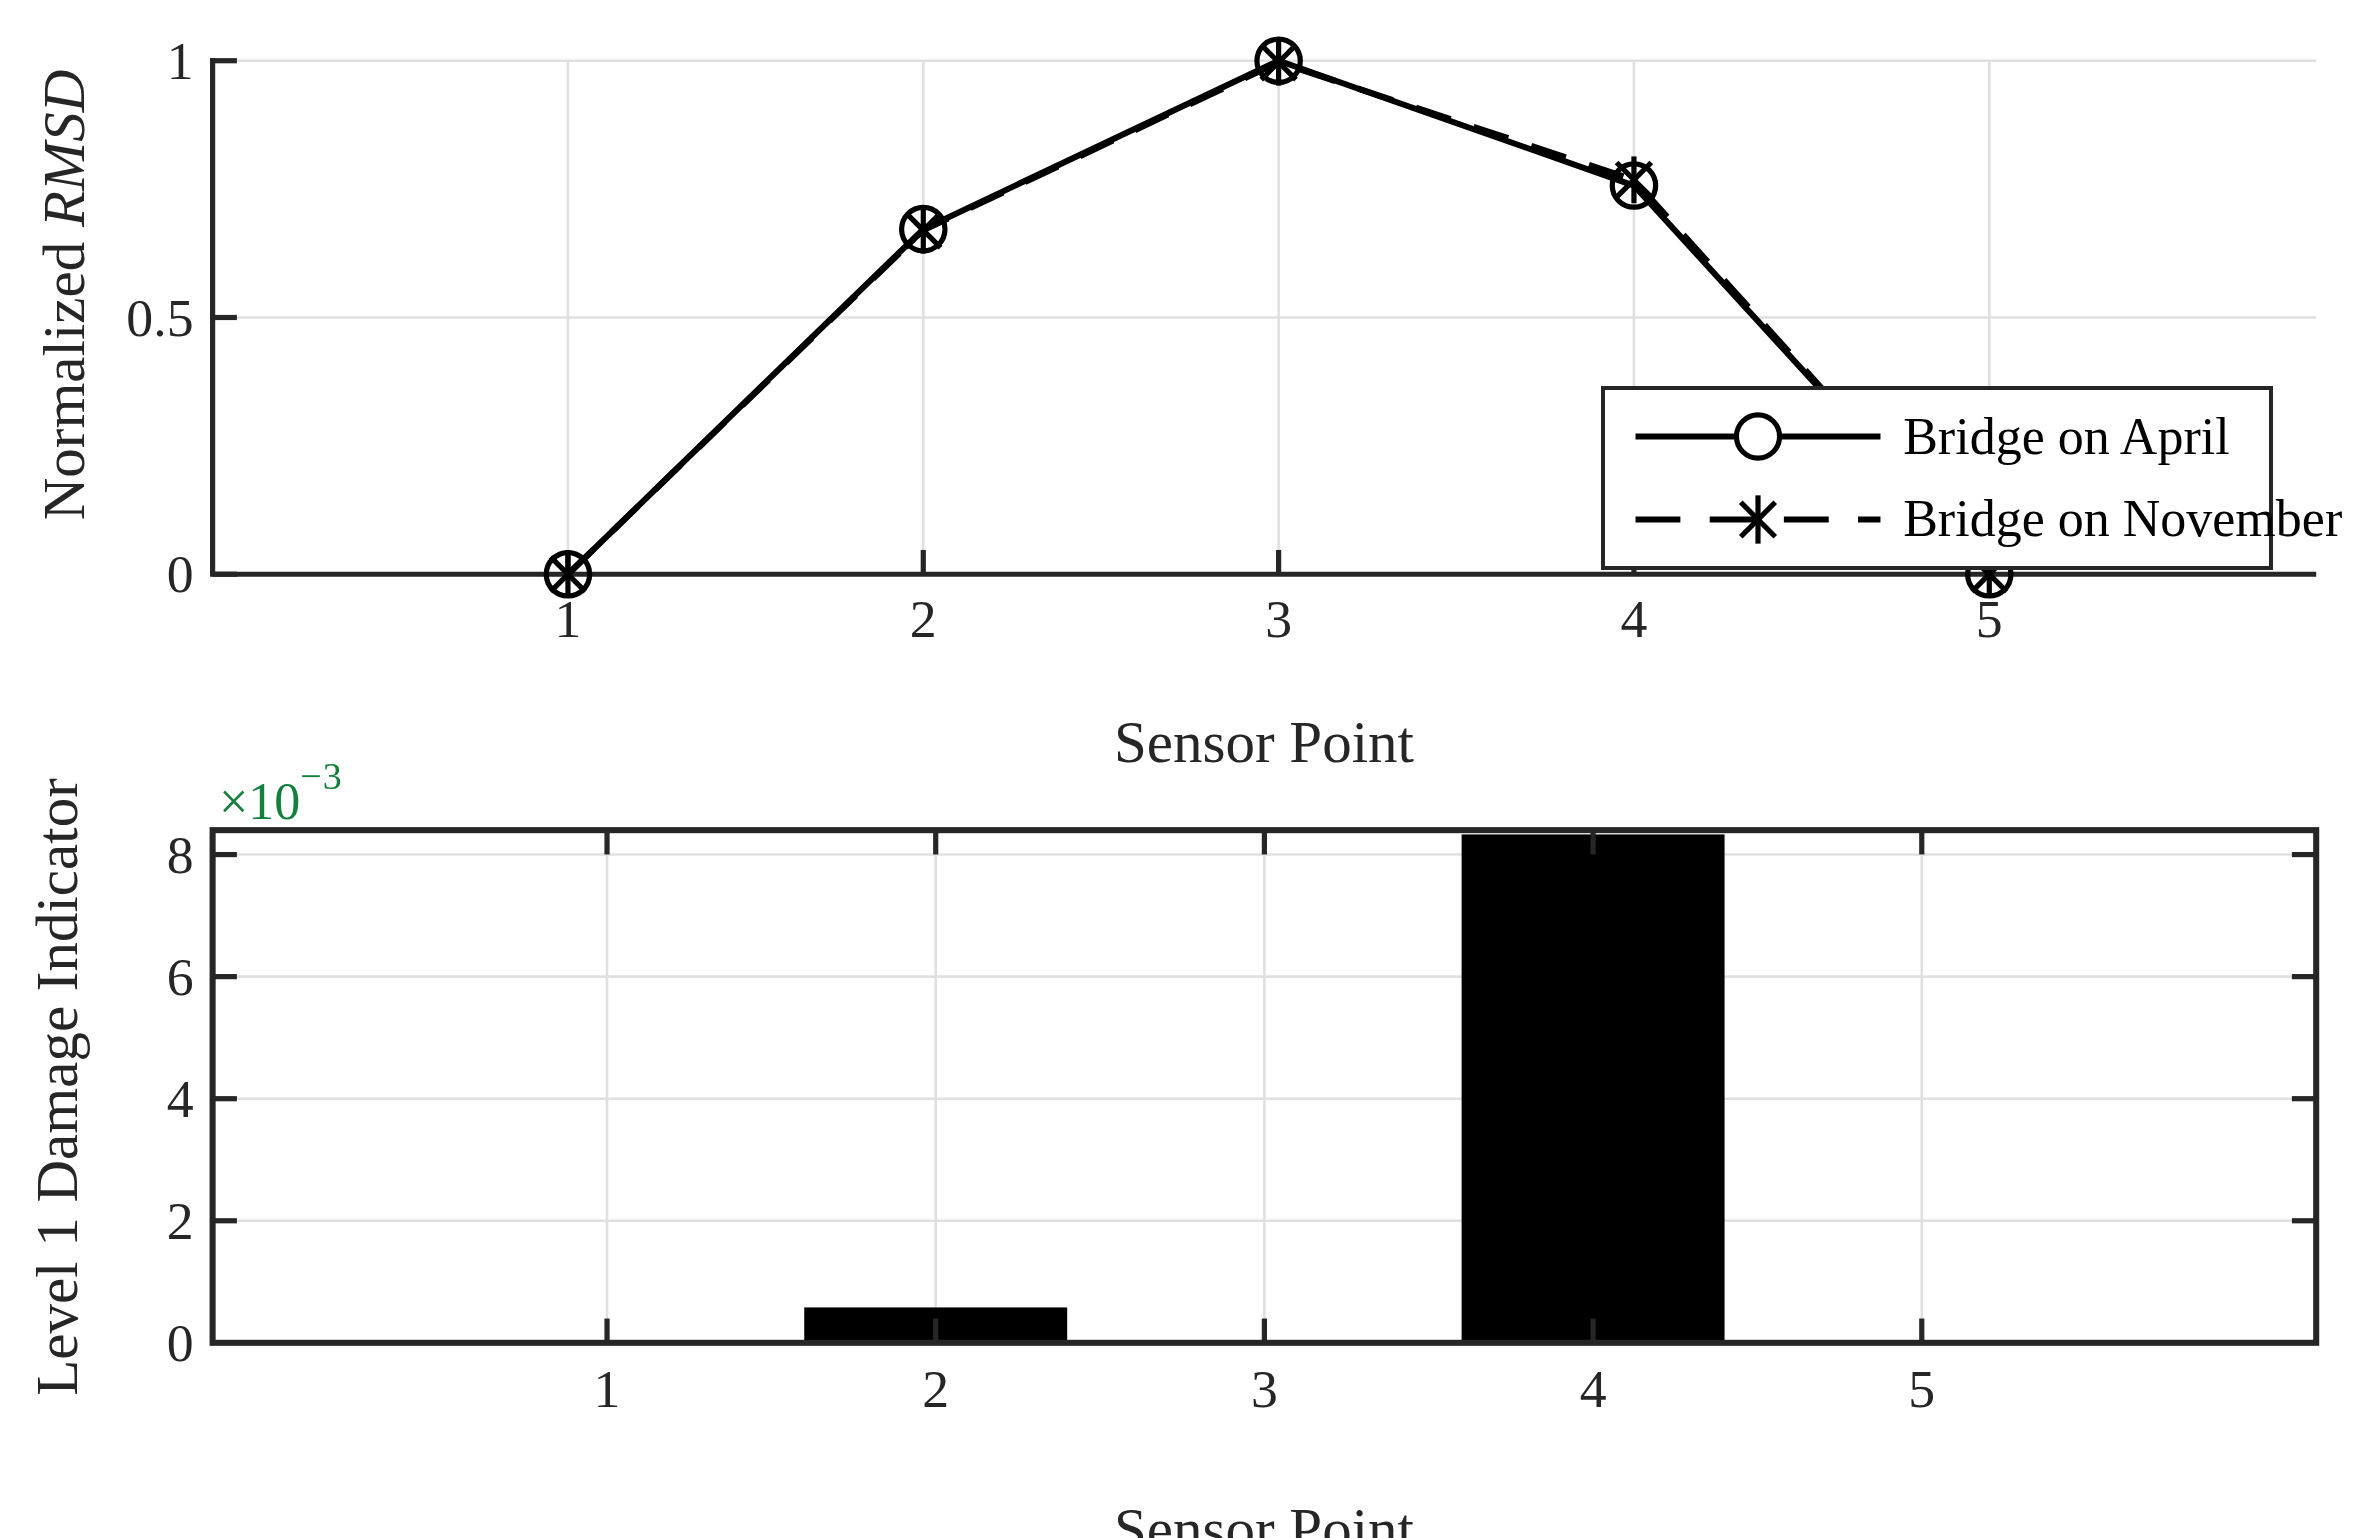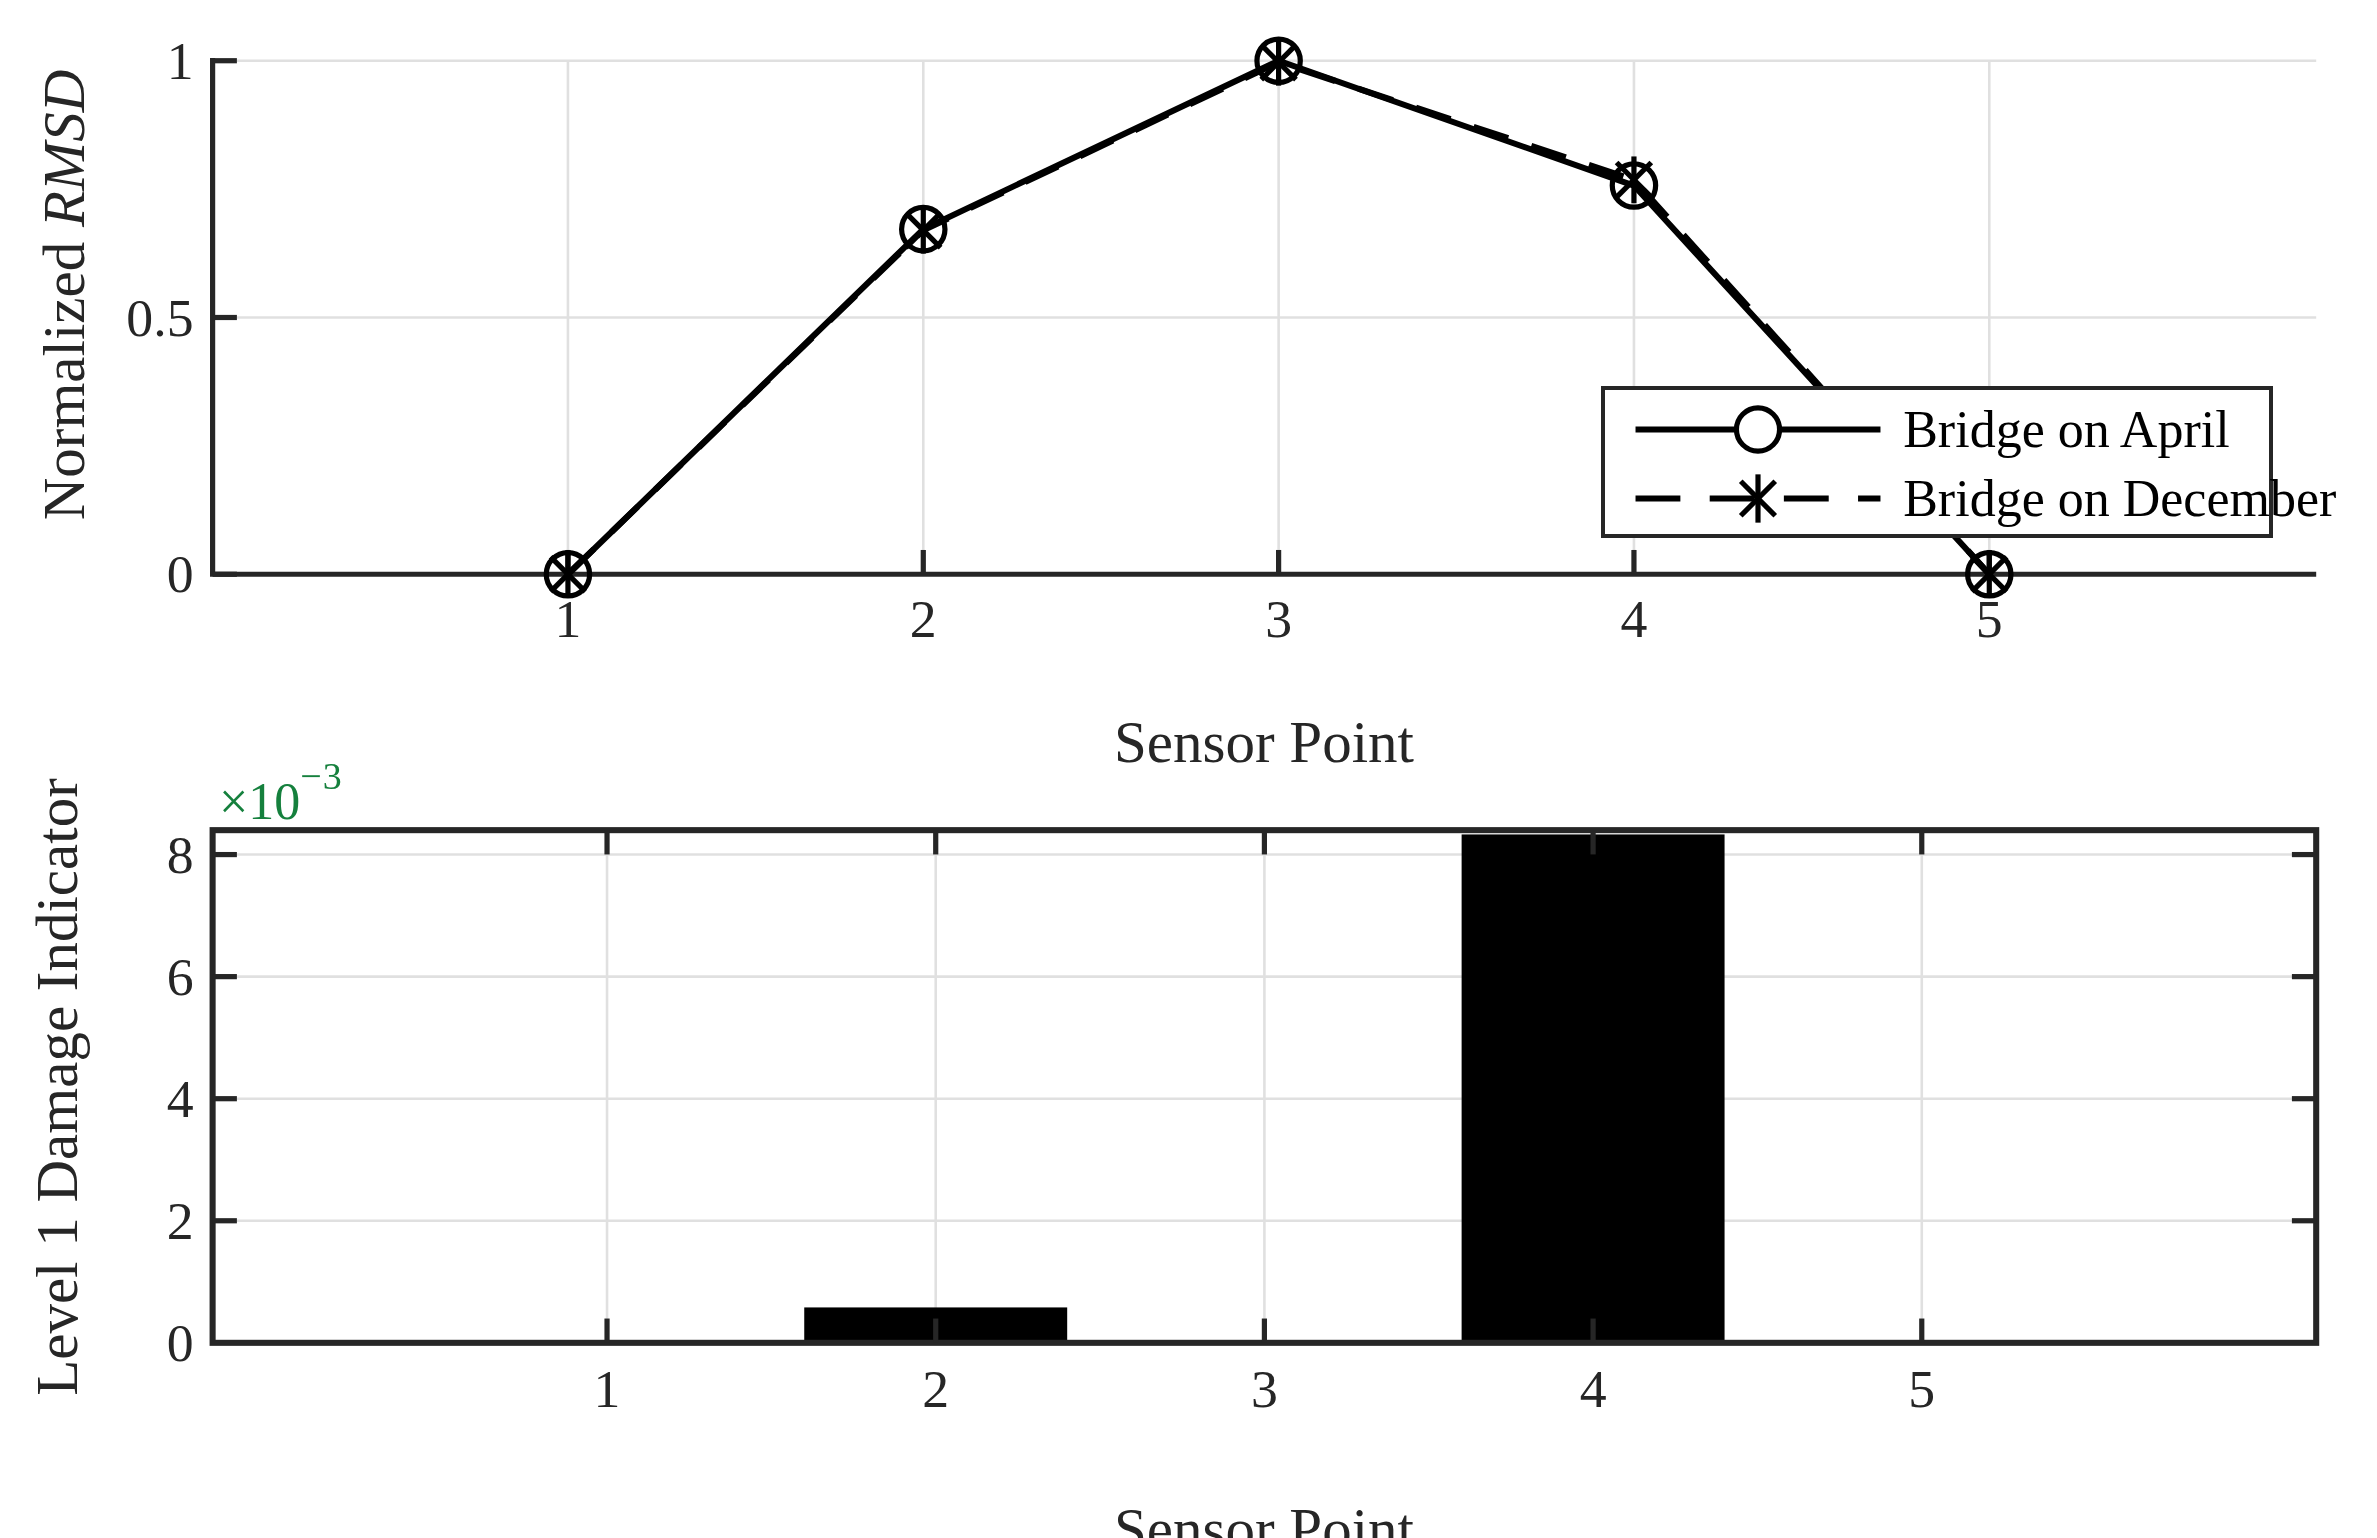--- a/index.html
+++ b/index.html
@@ -35,21 +35,21 @@
     white-space:nowrap;
   }
   #exponent-label .sup{
     font-size:38px;
     vertical-align:29.5px;
     letter-spacing:0.9px;
   }
   #legend{
     position:absolute;
     left:1601px;top:386px;
-    width:672px;height:152px;
+    width:672px;height:184px;
     background:#ffffff;
     border:4.3px solid #262626;
     box-sizing:border-box;
     display:flex;
     flex-direction:column;
     justify-content:space-around;
     padding:5.2px 0 5.2px 22.6px;
   }
   .legend-row{
     display:flex;
@@ -193,18 +193,18 @@
     </div>
     <div class="legend-row">
       <svg class="legend-sample" width="260" height="69" viewBox="0 0 300 80">
         <line x1="8" y1="40" x2="292" y2="40" stroke="#000000" stroke-width="7" stroke-dasharray="52 34"></line>
         <g stroke="#000000" stroke-width="6">
           <line x1="150" y1="12" x2="150" y2="68"></line>
           <line x1="130" y1="20" x2="170" y2="60"></line>
           <line x1="170" y1="20" x2="130" y2="60"></line>
         </g>
       </svg>
-      <span class="legend-label">Bridge on December</span>
+      <span class="legend-label">Bridge on November</span>
     </div>
   </div>
 
 </div>
 
 
 </body></html>

